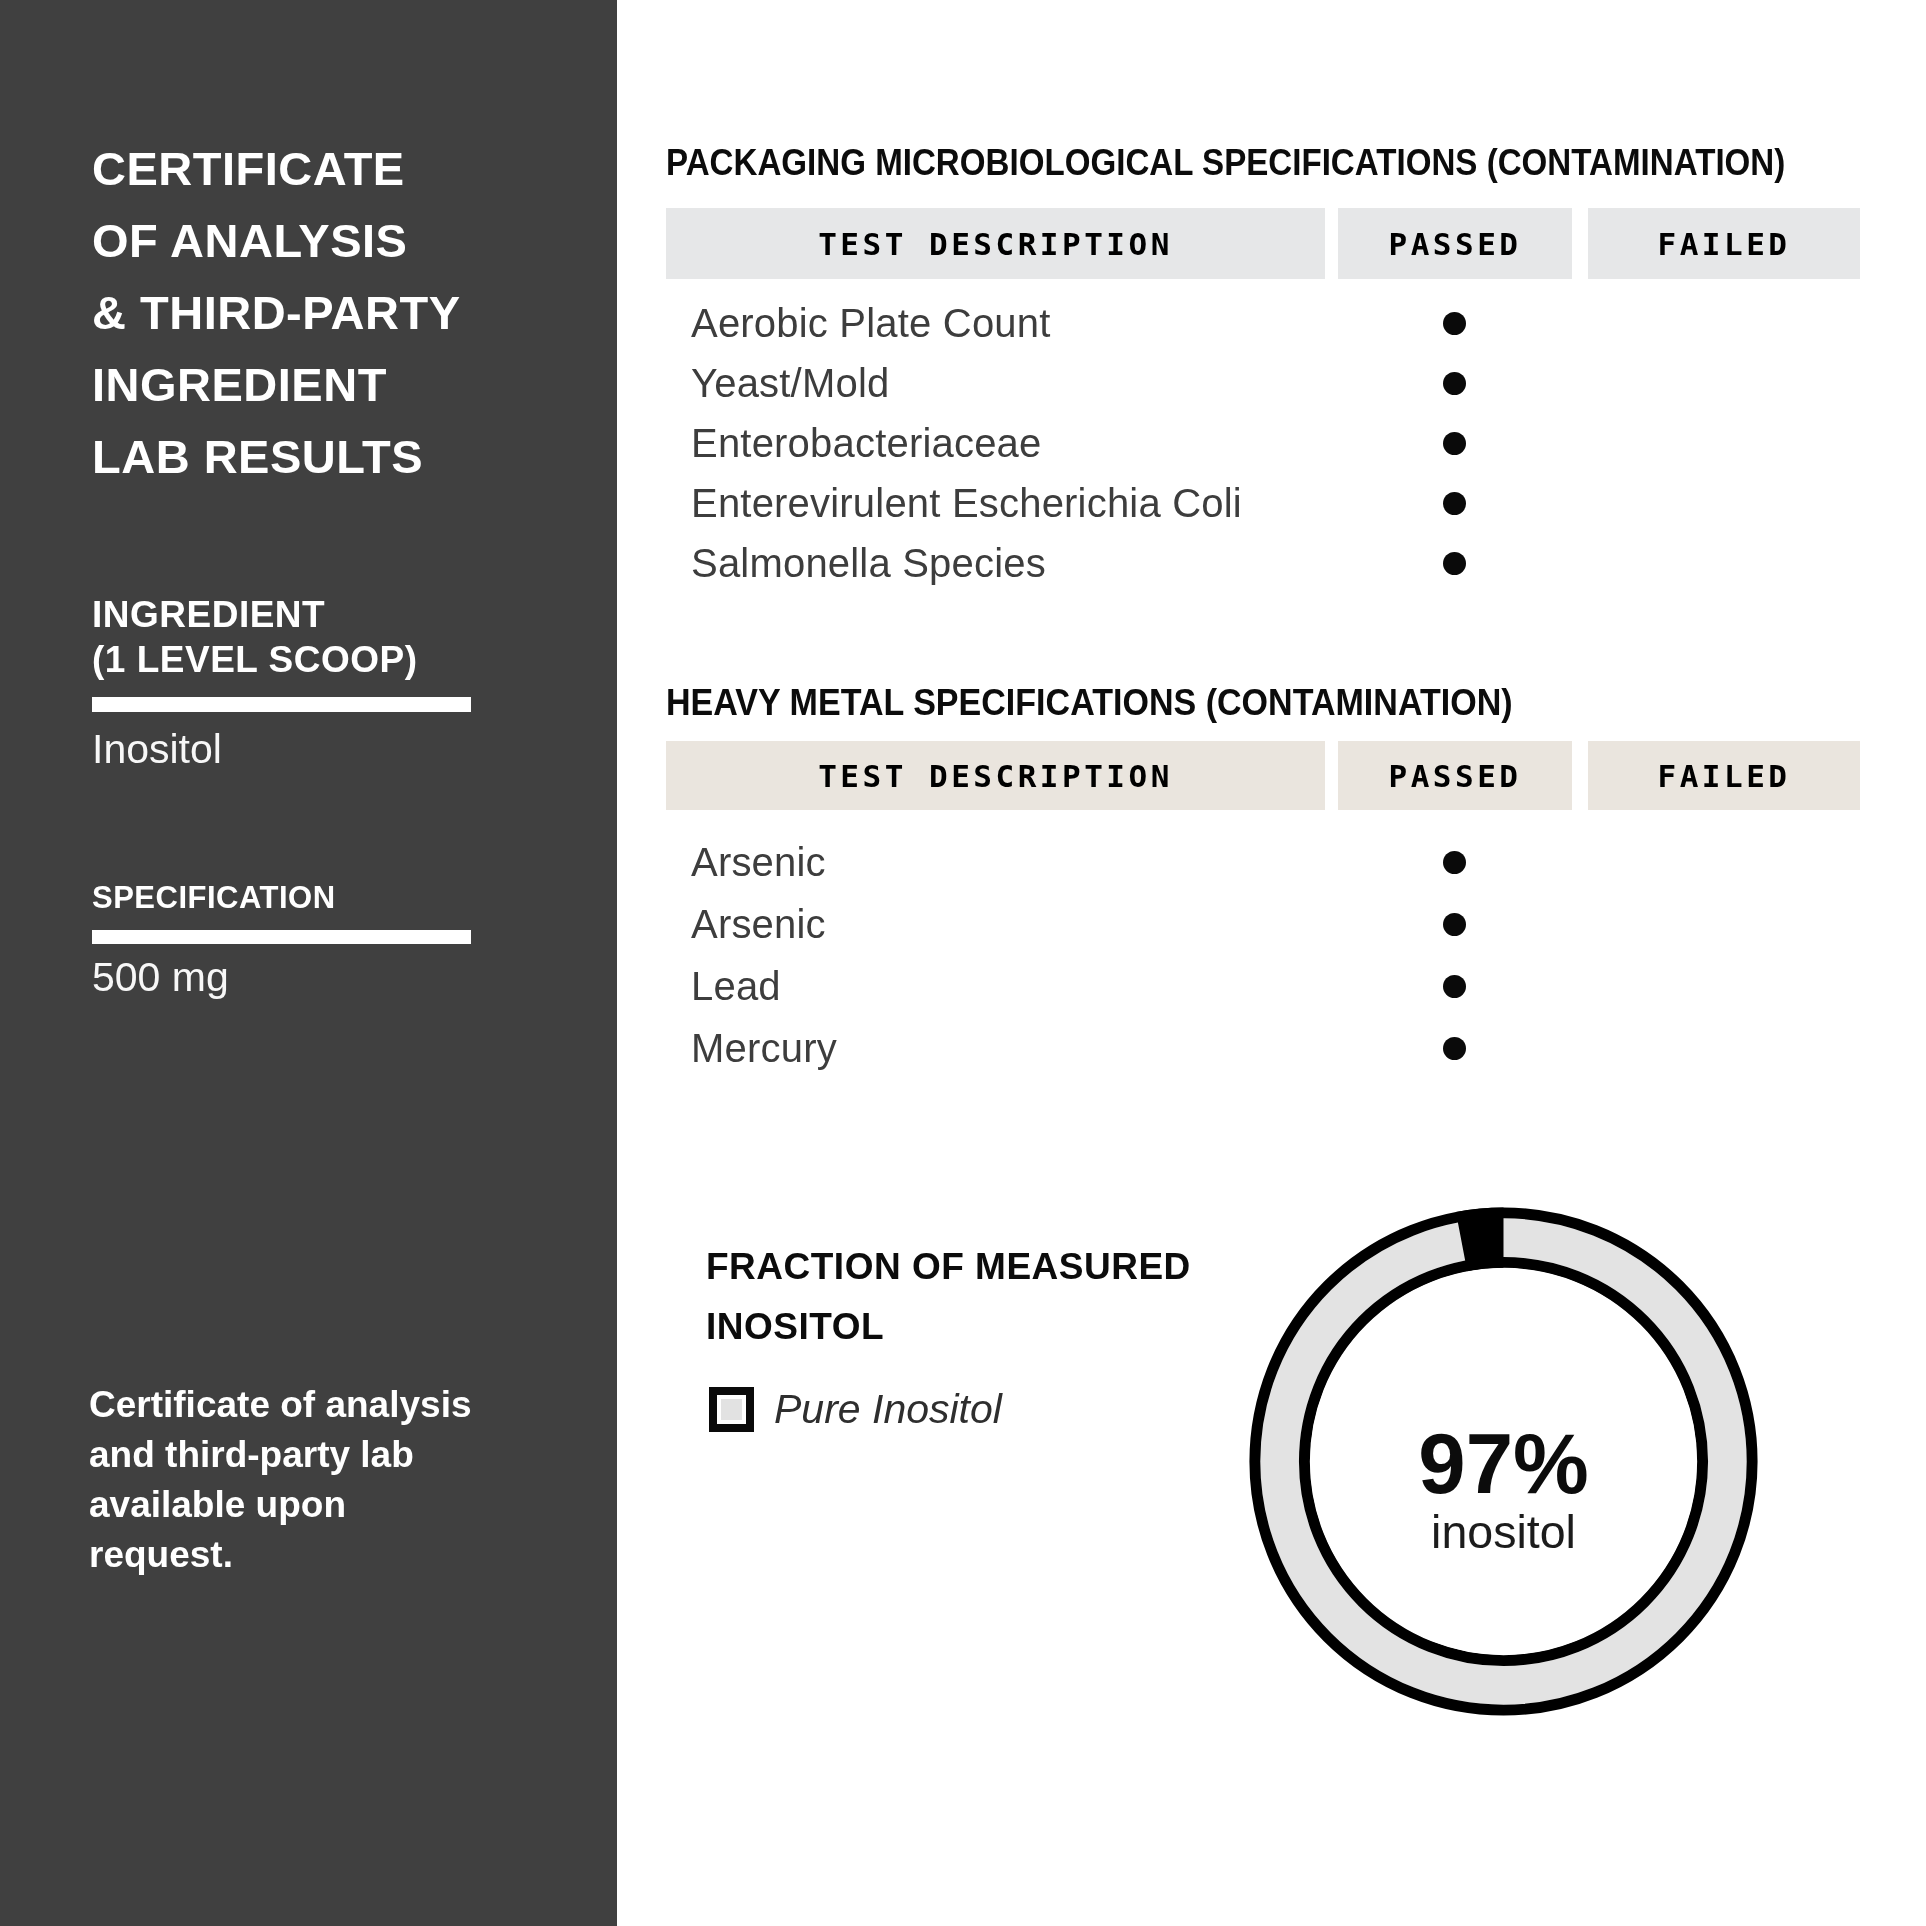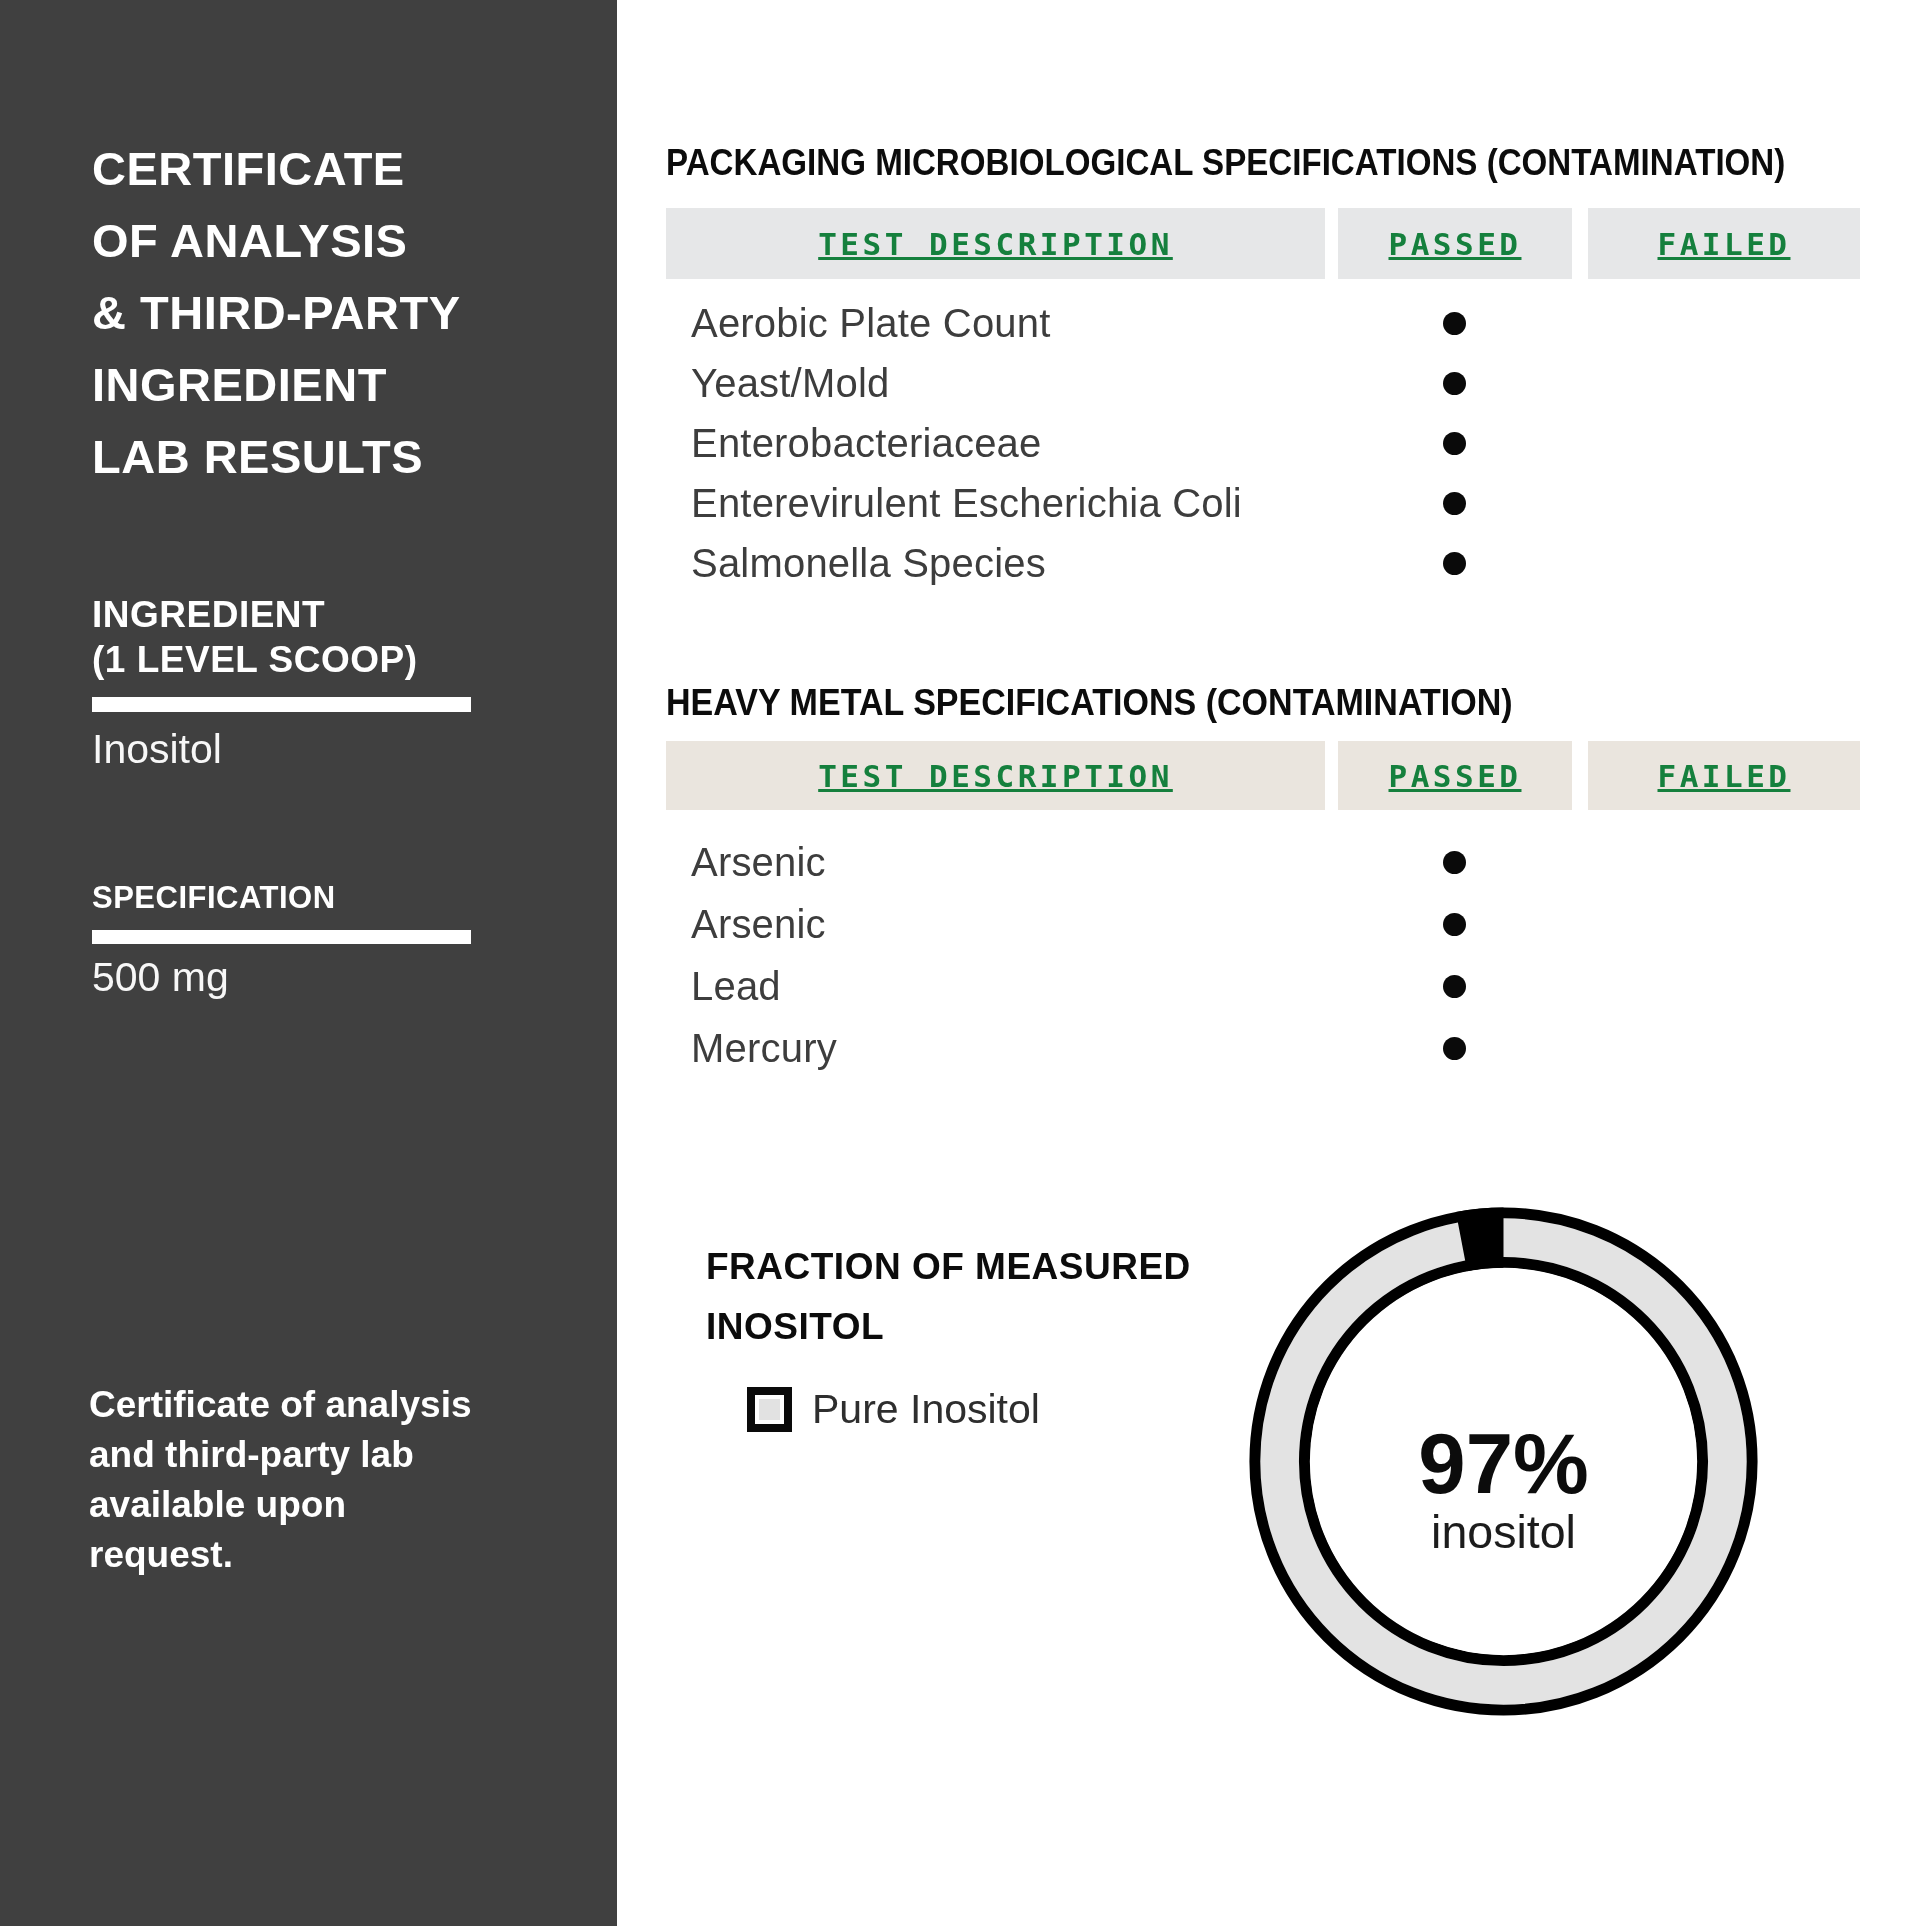--- a/index.html
+++ b/index.html
@@ -17,40 +17,40 @@
   .sb-note{position:absolute;left:89px;top:1380px;color:#ffffff;font-weight:bold;
            font-size:37px;line-height:50px;}
 
   
   .tbl-title{position:absolute;left:666px;color:#0c0c0c;font-weight:bold;font-size:36px;
              transform:scaleX(0.92);transform-origin:left center;white-space:nowrap;
              letter-spacing:0px;}
   .hdr{position:absolute;left:666px;width:1155px;}
   .h-cell{position:absolute;top:0;display:flex;align-items:center;justify-content:center;
           font-family:"DejaVu Sans Mono", monospace;font-weight:bold;font-size:31px;
-          letter-spacing:3.5px;color:#15803d;text-decoration:underline;}
+          letter-spacing:3.5px;color:#000000;}
   .h-test{left:0;width:659px;}
   .h-pass{left:672px;width:234px;}
   .h-fail{left:922px;width:272px;}
 
   .rows{position:absolute;left:666px;width:1155px;}
   .row{display:flex;align-items:stretch;}
   .t1 .row{height:60px;}
   .t2 .row{height:62px;}
   .cell-name{width:659px;box-sizing:border-box;padding-left:25px;display:flex;align-items:center;
              font-size:40px;font-weight:300;color:#3d3d3d;letter-spacing:0.2px;}
   .cell-mark{width:234px;display:flex;align-items:center;justify-content:center;}
   .cell-pass{margin-left:13px;}
   .cell-fail{margin-left:16px;}
   .dot{width:23px;height:23px;border-radius:50%;background:#0a0a0a;}
 
   
   .fraction-heading{position:absolute;left:706px;top:1237px;color:#0c0c0c;font-weight:bold;
                     font-size:37px;line-height:60px;letter-spacing:0.5px;}
-  .legend{position:absolute;left:747px;top:1386px;display:flex;align-items:center;gap:20px;}
+  .legend{position:absolute;left:709px;top:1386px;display:flex;align-items:center;gap:20px;font-style:italic;}
   .legend-box{width:29px;height:29px;border:8px solid #0a0a0a;background:#ffffff;
               display:flex;align-items:center;justify-content:center;}
   .legend-box-fill{width:21px;height:21px;background:#e2e2e2;}
   .legend-label{font-size:41px;font-weight:300;color:#2e2e2e;}
 
   .donut{position:absolute;left:1241px;top:1199px;width:525px;height:525px;}
   .donut text.pct{font-family:"Liberation Sans", sans-serif;font-weight:bold;font-size:86px;fill:#0c0c0c;}
   .donut text.sub{font-family:"Liberation Sans", sans-serif;font-weight:300;font-size:47px;fill:#1c1c1c;}
 </style>
 </head>

